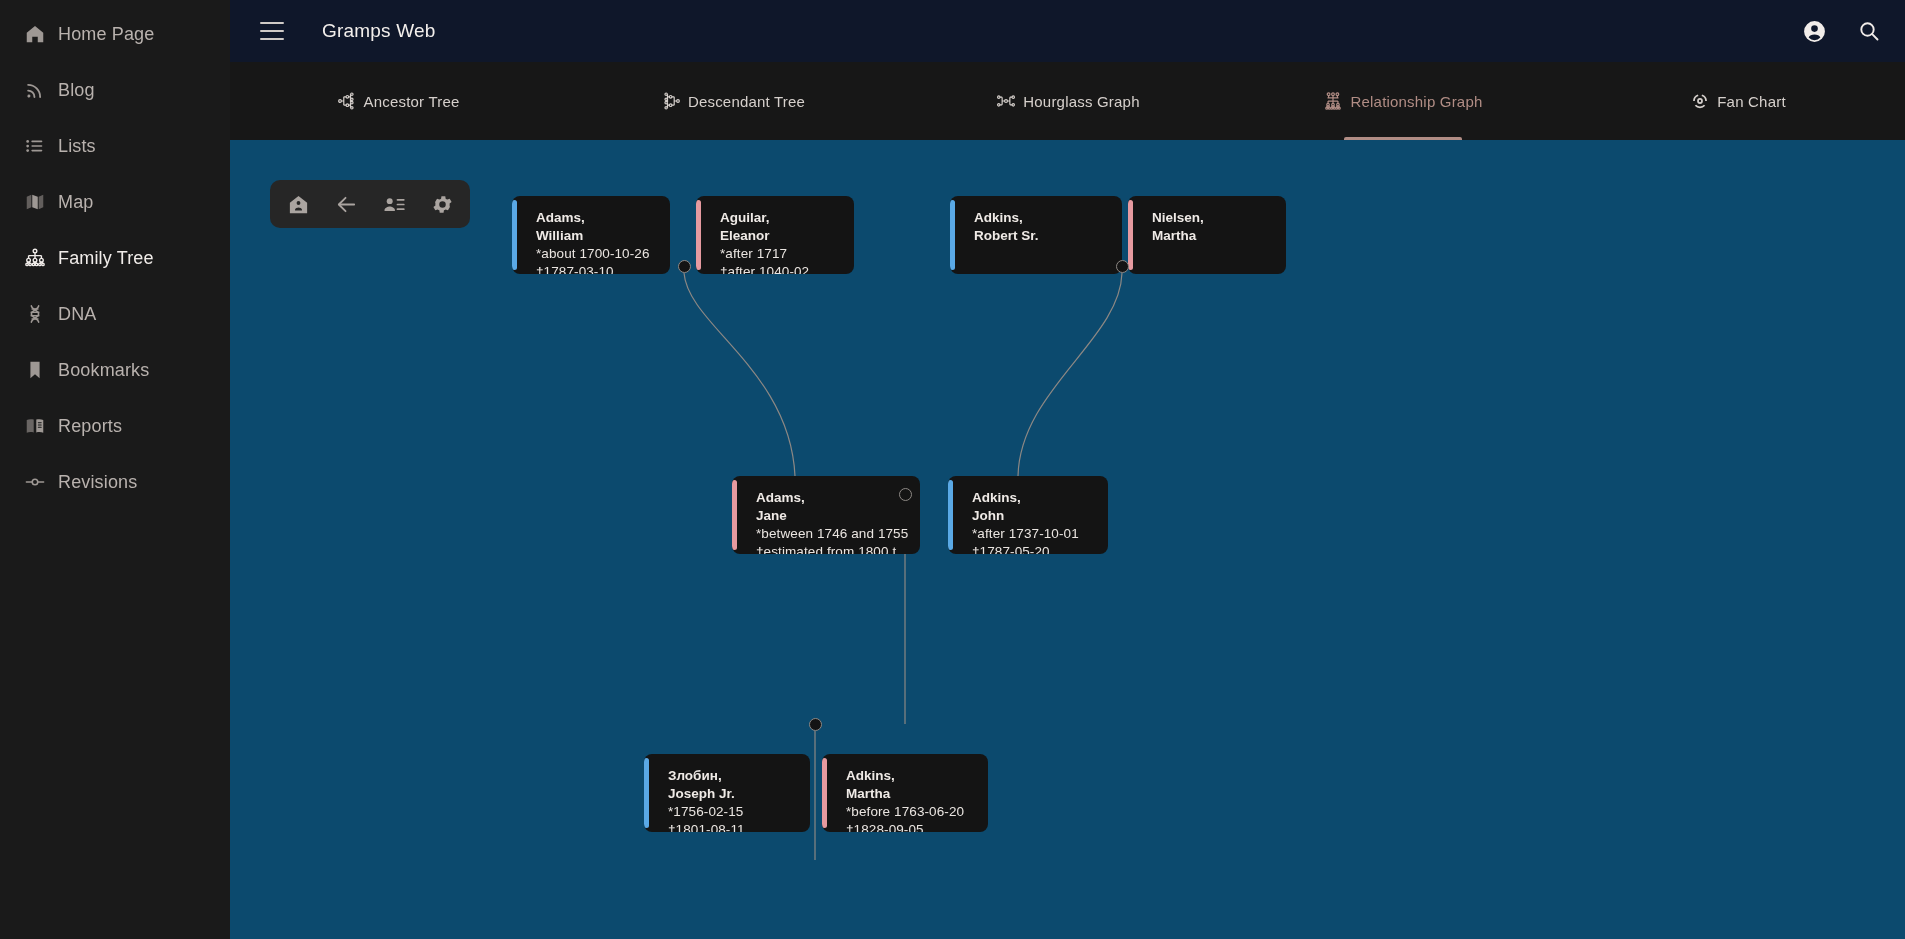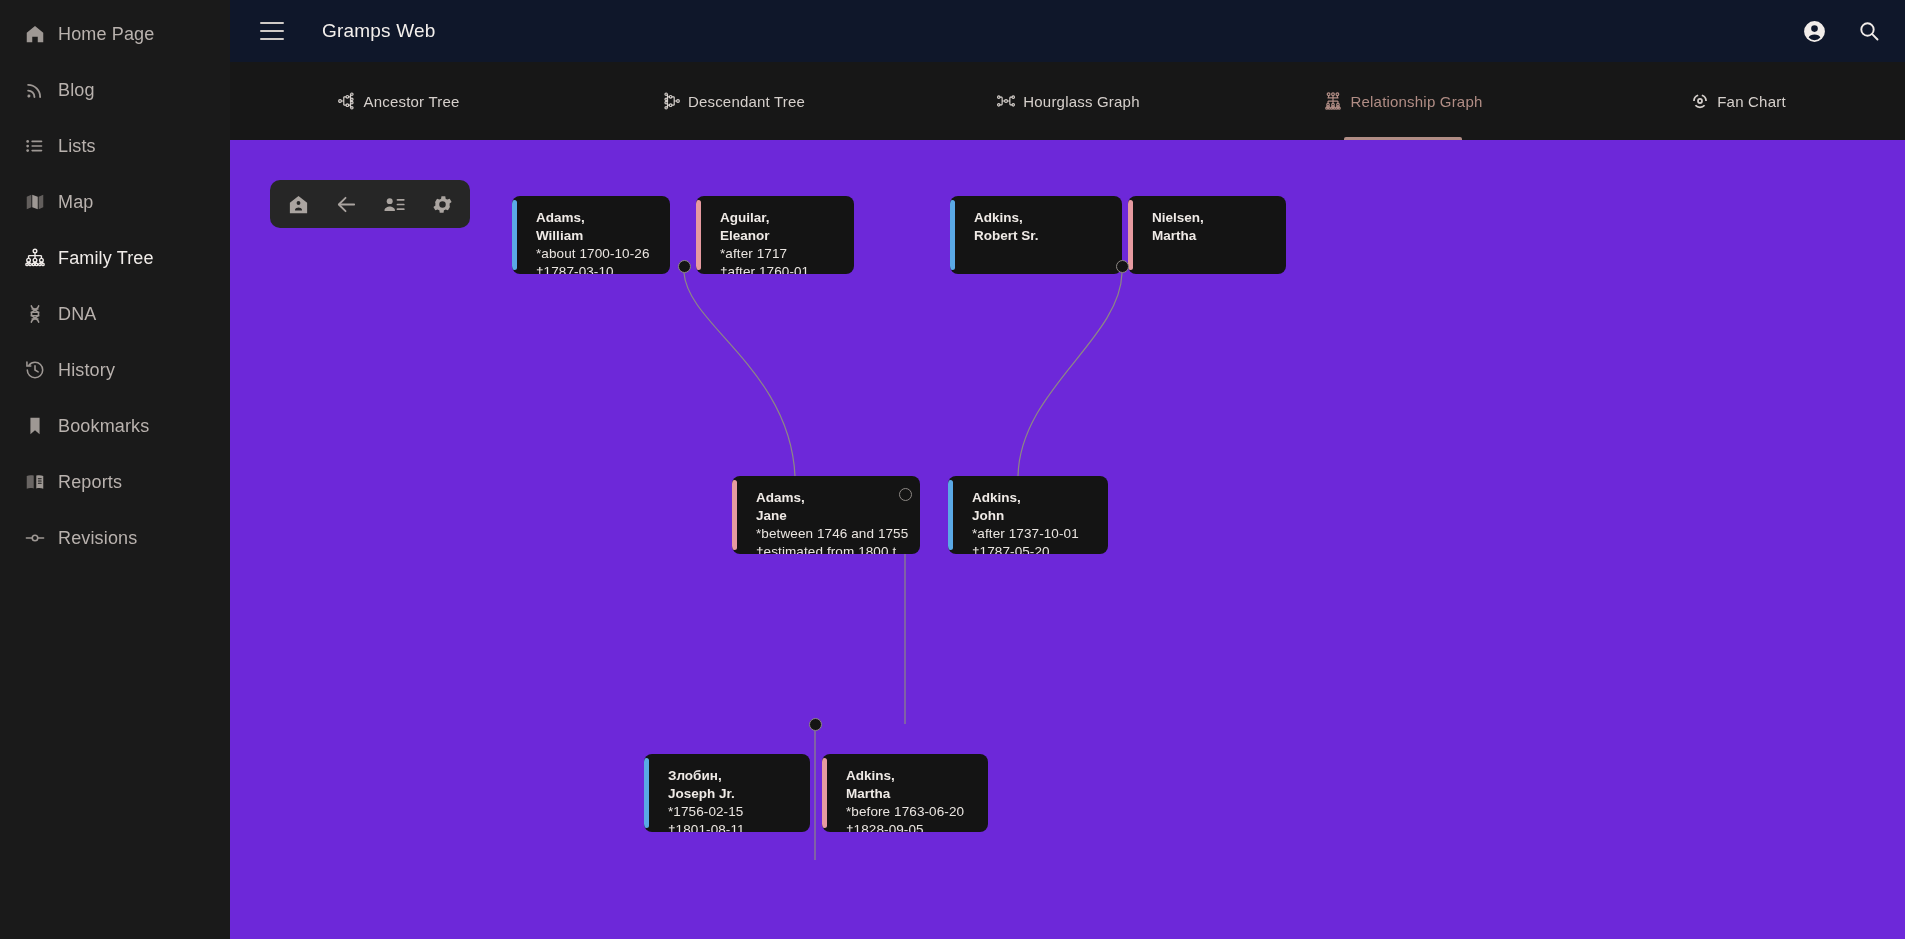--- a/index.html
+++ b/index.html
@@ -95,21 +95,21 @@
     content: ""; position: absolute;
     left: 50%; transform: translateX(-50%);
     bottom: 0; width: 118px; height: 3px;
     background: #b18d85; border-radius: 2px 2px 0 0;
   }
 
   
   #canvas {
     position: absolute; left: 230px; top: 140px;
     width: 1675px; height: 799px;
-    background: #6d28d9;
+    background: #0c4a6e;
     overflow: hidden;
     z-index: 10;
   }
   #graph-toolbar {
     position: absolute; left: 40px; top: 40px;
     height: 48px;
     background: #262626;
     border-radius: 10px;
     display: flex; align-items: center;
     padding: 0 8px; gap: 8px;
@@ -233,32 +233,20 @@
         <span class="nav-ico">
           <svg width="22" height="22" viewBox="0 0 24 24">
             <g fill="none" stroke="currentColor" stroke-width="1.6" stroke-linecap="round">
               <path d="M8 3c0 4 8 5 8 9s-8 5-8 9"></path>
               <path d="M16 3c0 4-8 5-8 9s8 5 8 9"></path>
               <path d="M8.8 6.5h6.4M7.8 10h8.4M7.8 14h8.4M8.8 17.5h6.4"></path>
             </g>
           </svg>
         </span>
         <span class="nav-label">DNA</span>
-      </div>
-      <div class="nav-item">
-        <span class="nav-ico">
-          <svg width="22" height="22" viewBox="0 0 24 24">
-            <g fill="none" stroke="currentColor" stroke-width="1.7" stroke-linecap="round">
-              <path d="M3.6 12a8.4 8.4 0 108.4-8.4 8.4 8.4 0 00-6.6 3.2"></path>
-              <polyline points="3.2,3.4 3.2,7.6 7.4,7.6"></polyline>
-              <polyline points="12,7.4 12,12 15.4,14"></polyline>
-            </g>
-          </svg>
-        </span>
-        <span class="nav-label">History</span>
       </div>
       <div class="nav-item">
         <span class="nav-ico">
           <svg width="22" height="22" viewBox="0 0 24 24">
             <path fill="currentColor" d="M7 3h10v18l-5-4.4L7 21V3z"></path>
           </svg>
         </span>
         <span class="nav-label">Bookmarks</span>
       </div>
       <div class="nav-item">
@@ -443,21 +431,21 @@
         <div class="person-card male" style="left: 282px; top: 56px; width: 158px; height: 78px;">
           <div class="pc-line name">Adams,</div>
           <div class="pc-line name">William</div>
           <div class="pc-line date">*about 1700-10-26</div>
           <div class="pc-line date">†1787-03-10</div>
         </div>
         <div class="person-card female" style="left: 466px; top: 56px; width: 158px; height: 78px;">
           <div class="pc-line name">Aguilar,</div>
           <div class="pc-line name">Eleanor</div>
           <div class="pc-line date">*after 1717</div>
-          <div class="pc-line date">†after 1760-01</div>
+          <div class="pc-line date">†after 1040-02</div>
         </div>
         <div class="person-card male" style="left: 720px; top: 56px; width: 172px; height: 78px;">
           <div class="pc-line name">Adkins,</div>
           <div class="pc-line name">Robert Sr.</div>
         </div>
         <div class="person-card female" style="left: 898px; top: 56px; width: 158px; height: 78px;">
           <div class="pc-line name">Nielsen,</div>
           <div class="pc-line name">Martha</div>
         </div>
         <div class="person-card female" style="left: 502px; top: 336px; width: 188px; height: 78px;">

